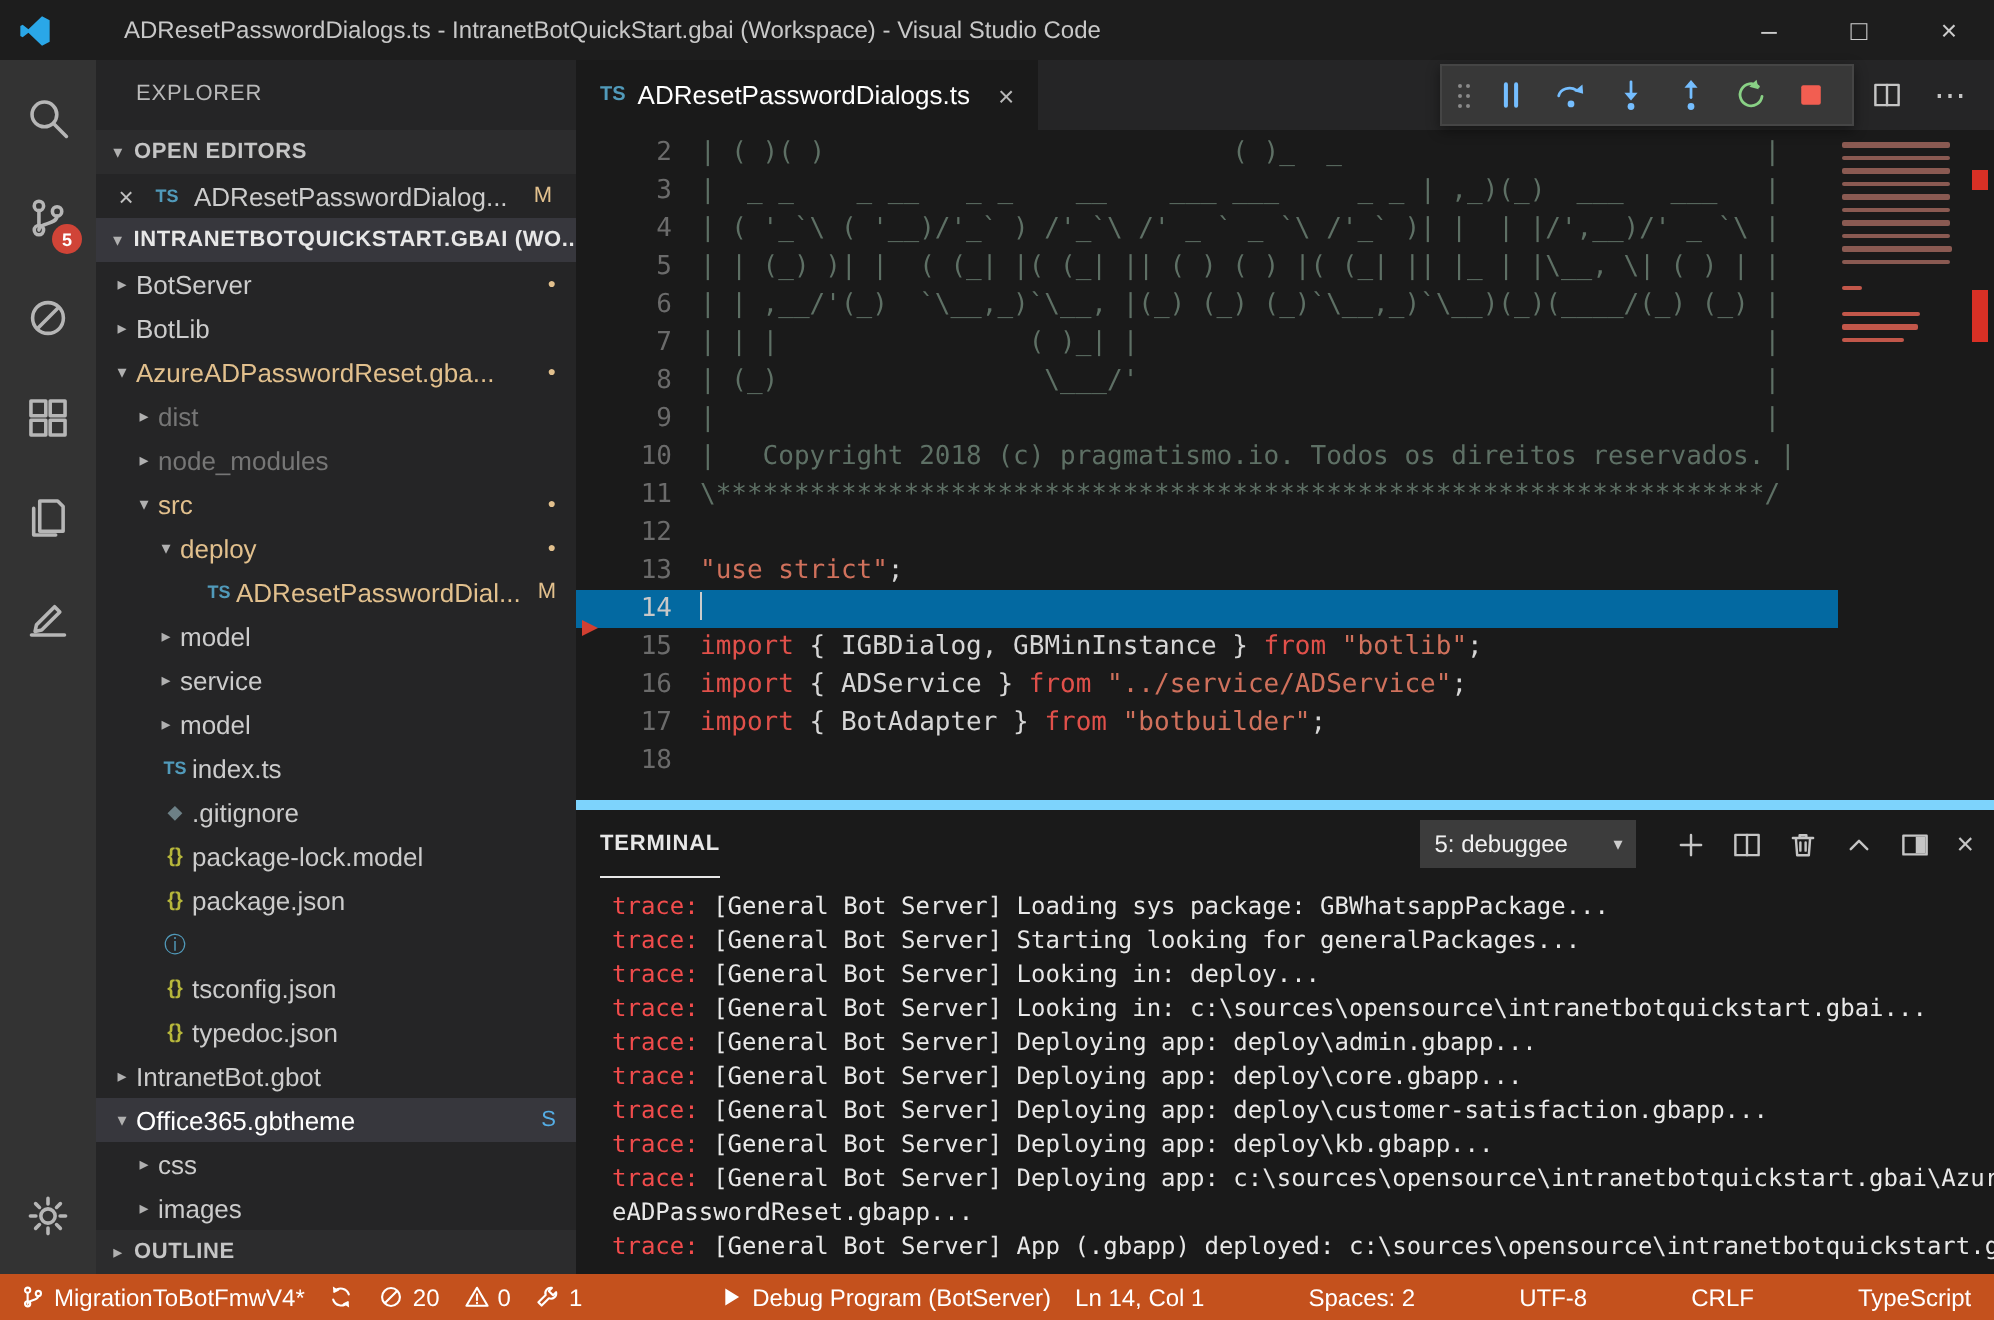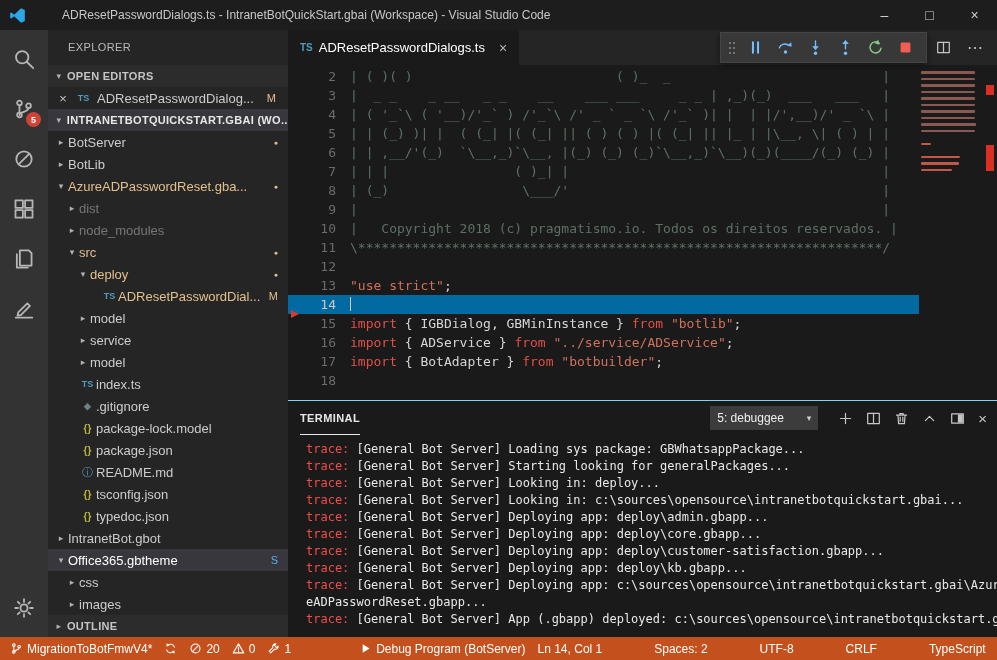--- a/index.html
+++ b/index.html
@@ -85,21 +85,21 @@
   .tok-comment{color:#5e7065;}
   .tok-keyword{color:#e0504a;}
   .tok-string{color:#d0715c;}
   .tok-plain{color:#d6d6d6;}
   .minimap{position:absolute;top:0;right:14px;width:64px;bottom:0;background:#1a1a1a;}
   .mm-bar{position:absolute;left:2px;height:2.5px;border-radius:1px;}
   .scroll-ruler{position:absolute;top:0;right:0;width:14px;bottom:0;background:#1a1a1a;}
   .ruler-mark{position:absolute;left:3px;width:8px;background:#d93025;}
 
   
-  .panel{height:237px;min-height:237px;display:flex;flex-direction:column;background:#1a1a1a;border-top:1px solid #7dd3fc;}
+  .panel{height:237px;min-height:237px;display:flex;flex-direction:column;background:#1a1a1a;border-top:5px solid #7dd3fc;}
   .panel-header{height:34px;min-height:34px;display:flex;align-items:center;padding:0 10px 0 12px;gap:12px;}
   .panel-tab{font-size:11px;color:#e7e7e7;height:100%;display:flex;align-items:center;border-bottom:1px solid #e7e7e7;letter-spacing:.4px;font-weight:bold;}
   .ph-spacer{flex:1;}
   .term-select{height:24px;min-width:108px;background:#3c3c3c;color:#f0f0f0;font-size:12px;display:flex;align-items:center;justify-content:space-between;padding:0 7px;gap:10px;}
   .dd-arrow{font-size:9px;color:#cccccc;}
   .panel-actions{display:flex;align-items:center;gap:13px;color:#c5c5c5;padding-left:8px;}
   .pa{display:flex;align-items:center;font-size:15px;}
   .pa svg{width:15px;height:15px;}
   .panel-content{flex:1;overflow:hidden;padding:6px 0 0 18px;font-family:"DejaVu Sans Mono",monospace;font-size:12px;line-height:17px;color:#e8e8e8;}
   .term-wrap{width:694px;}
@@ -288,21 +288,20 @@
             <span class="tree-label">package-lock.model</span>
           </div>
           <div class="tree-row" style="padding-left: 17px;">
             <span class="tw"></span>
             <span class="ficon braces">{}</span>
             <span class="tree-label">package.json</span>
           </div>
           <div class="tree-row" style="padding-left: 17px;">
             <span class="tw"></span>
             <span class="ficon info">ⓘ</span>
-            <span class="tree-label">README.md</span>
           </div>
           <div class="tree-row" style="padding-left: 17px;">
             <span class="tw"></span>
             <span class="ficon braces">{}</span>
             <span class="tree-label">tsconfig.json</span>
           </div>
           <div class="tree-row" style="padding-left: 17px;">
             <span class="tw"></span>
             <span class="ficon braces">{}</span>
             <span class="tree-label">typedoc.json</span>

